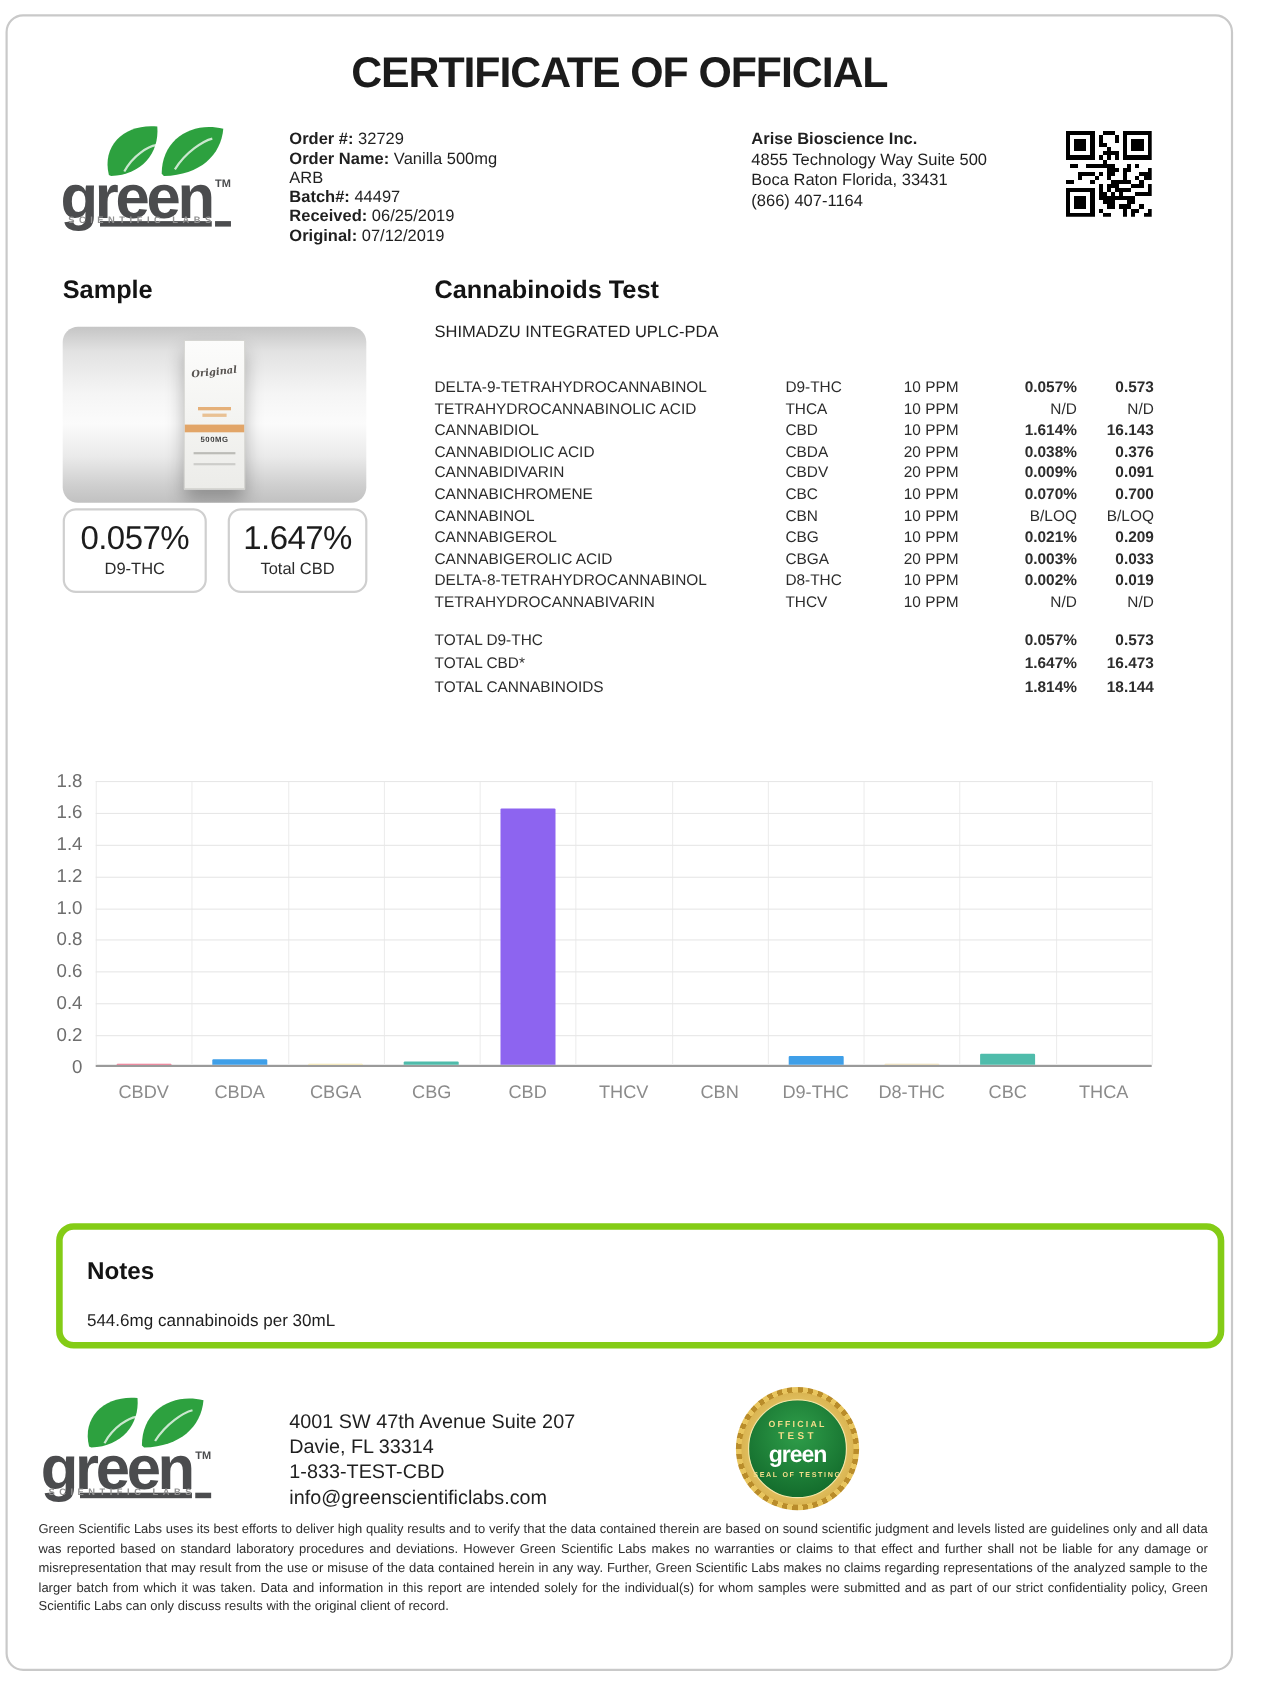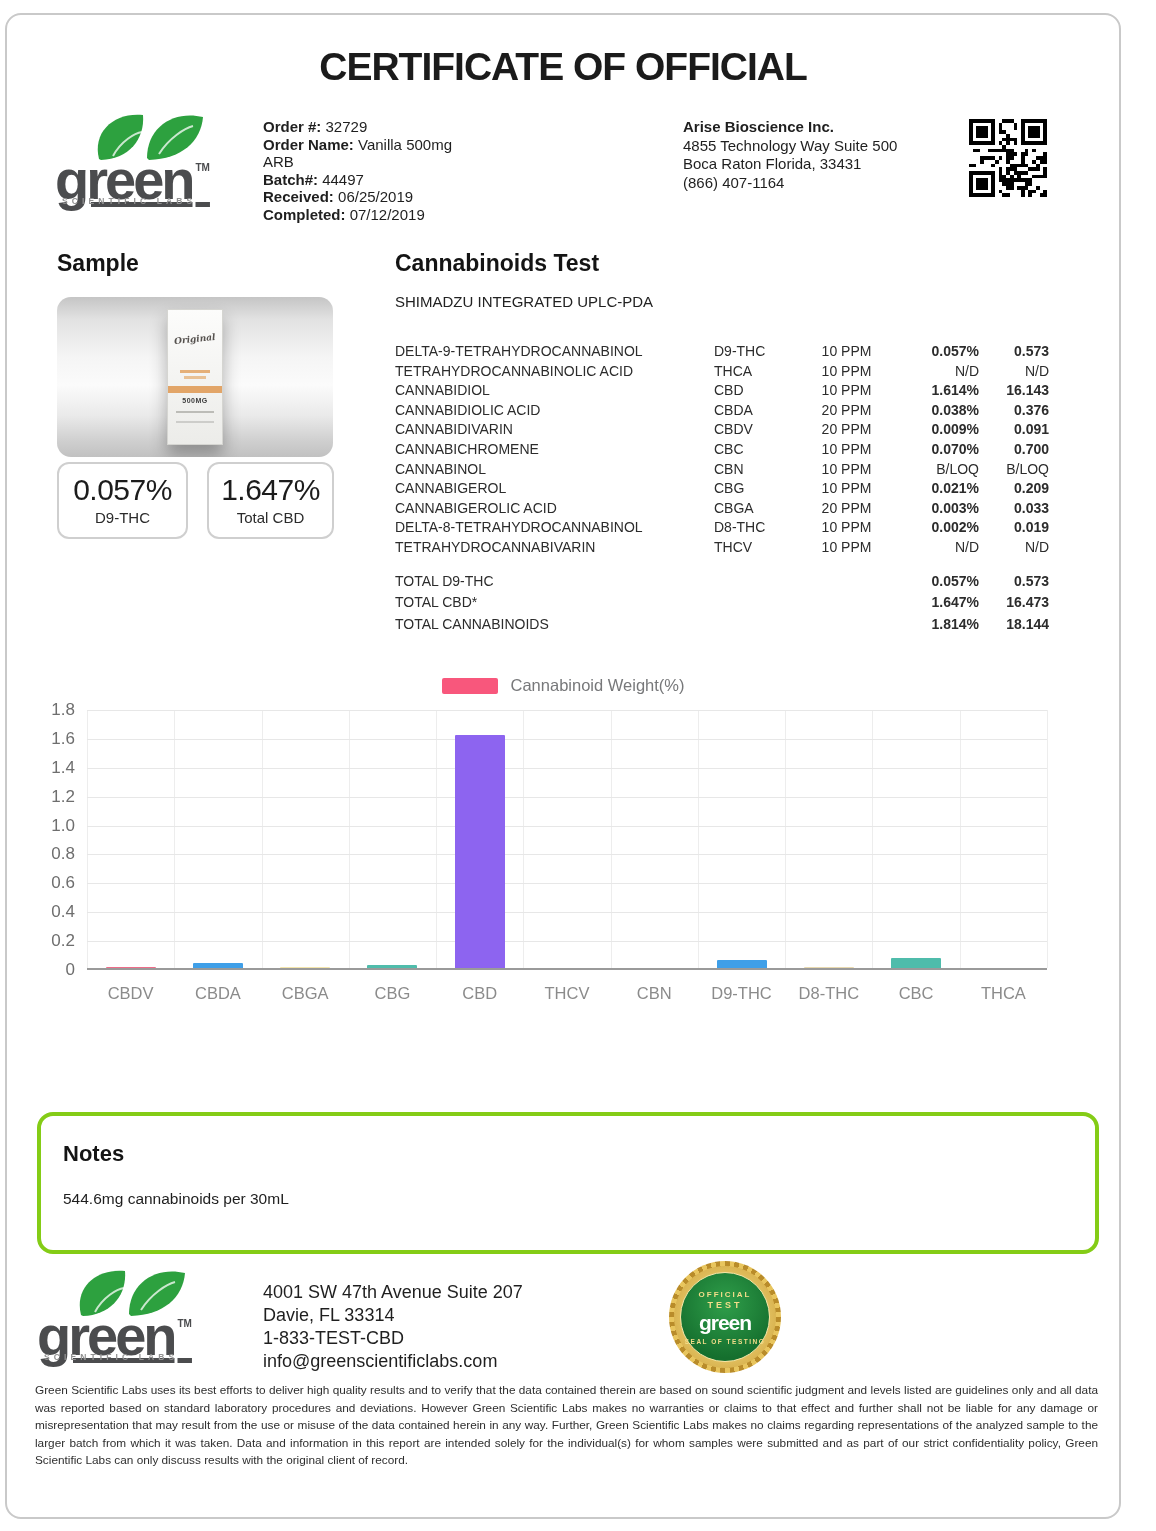--- a/index.html
+++ b/index.html
@@ -75,21 +75,21 @@
   .plot { position:absolute; left:80px; top:7px; width:960px; height:260px;
           border-bottom:2px solid #9a9a9a; }
   .hgrid { position:absolute; left:0; right:0; height:1px; background:#e7e7e7; }
   .vgrid { position:absolute; top:0; bottom:0; width:1px; background:#ededed; }
   .bar { position:absolute; bottom:0; width:50px; border-radius:1px 1px 0 0; }
   .ytick { position:absolute; left:16px; width:52px; text-align:right; font-size:17px; color:#6e6e6e; }
   .xtick { position:absolute; top:281px; text-align:center; font-size:16.5px; color:#8b8b8b; }
 
   .footnotes { font-size:12.5px; line-height:17.5px; color:#1c1c1c; }
 
-  .notes { left:30px; top:1097px; width:1062px; height:142px; border:4px solid #84cc16;
+  .notes { left:44px; top:1097px; width:1062px; height:114px; border:6px solid #84cc16;
            border-radius:16px; padding:25px 24px 0 22px; }
   .notes-h { font-size:22px; font-weight:bold; color:#141414; }
   .notes-body { font-size:15.5px; margin-top:23px; color:#1e1e1e; }
 
   .footer-address { font-size:18px; line-height:23px; color:#1f1f1f; }
 
   
   .seal { width:112px; height:112px; }
   .seal-burst { position:absolute; inset:0; border-radius:50%;
                 background:repeating-conic-gradient(#b98c2a 0deg 5deg, #e8c55e 5deg 10deg); }
@@ -128,21 +128,21 @@
       </svg>
       <div class="wordmark"><span>green</span><span class="tm">TM</span></div>
       <div class="tagline">SCIENTIFIC LABS</div>
     </div>
 
     <div class="order-block abs" style="left:256px; top:103px;">
         <div><b>Order #:</b> 32729</div>
         <div><b>Order Name:</b> Vanilla 500mg ARB</div>
         <div><b>Batch#:</b> 44497</div>
         <div><b>Received:</b> 06/25/2019</div>
-        <div><b>Completed:</b> 07/12/2019</div>
+        <div><b>Original:</b> 07/12/2019</div>
       </div>
 
     <div class="client-block abs" style="left:676px; top:103px;">
       <div class="client-name">Arise Bioscience Inc.</div>
     <div>4855 Technology Way Suite 500</div>
         <div>Boca Raton Florida, 33431</div>
         <div>(866) 407-1164</div>
       </div>
 
     <div class="qr abs" style="left:962px; top:104px;"><svg viewBox="0 0 21 21" width="78" height="78" shape-rendering="crispEdges">
@@ -271,24 +271,20 @@
           <div class="trow">
             <span class="c-name">TOTAL CANNABINOIDS</span>
             <span class="c-code"></span>
             <span class="c-loq"></span>
             <span class="c-wt b">1.814%</span>
             <span class="c-mg b">18.144</span>
           </div>
         </div>
     </div>
 
-    <div class="legend">
-      <span class="legend-swatch" style="background: rgb(248, 87, 124);"></span>
-      <span class="legend-label">Cannabinoid Weight(%)</span>
-    </div>
     <div class="chart">
       <div>
           <div class="ytick" style="top: 257px;">0</div>
           <div class="ytick" style="top: 228.111px;">0.2</div>
           <div class="ytick" style="top: 199.222px;">0.4</div>
           <div class="ytick" style="top: 170.333px;">0.6</div>
           <div class="ytick" style="top: 141.444px;">0.8</div>
           <div class="ytick" style="top: 112.556px;">1.0</div>
           <div class="ytick" style="top: 83.6667px;">1.2</div>
           <div class="ytick" style="top: 54.7778px;">1.4</div>

